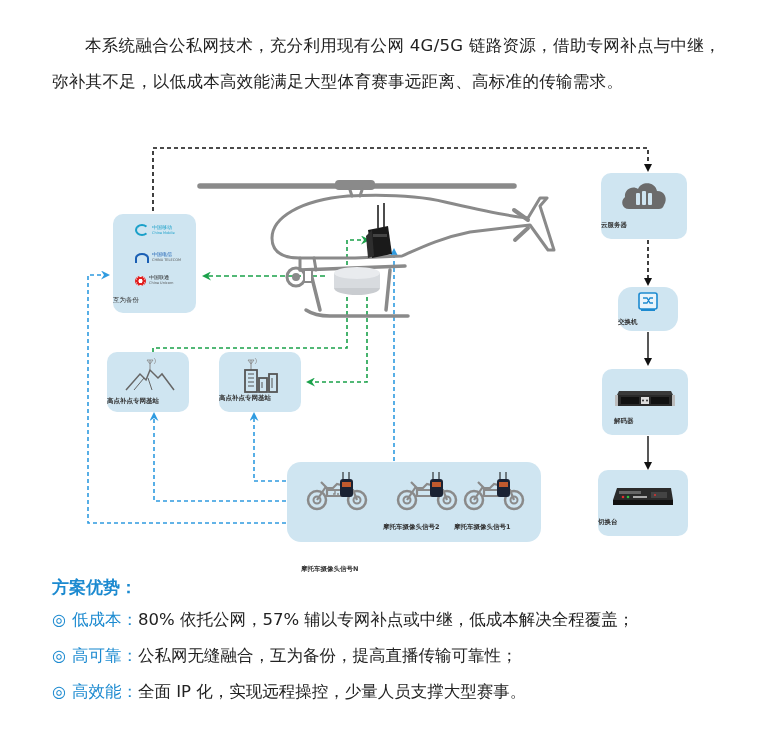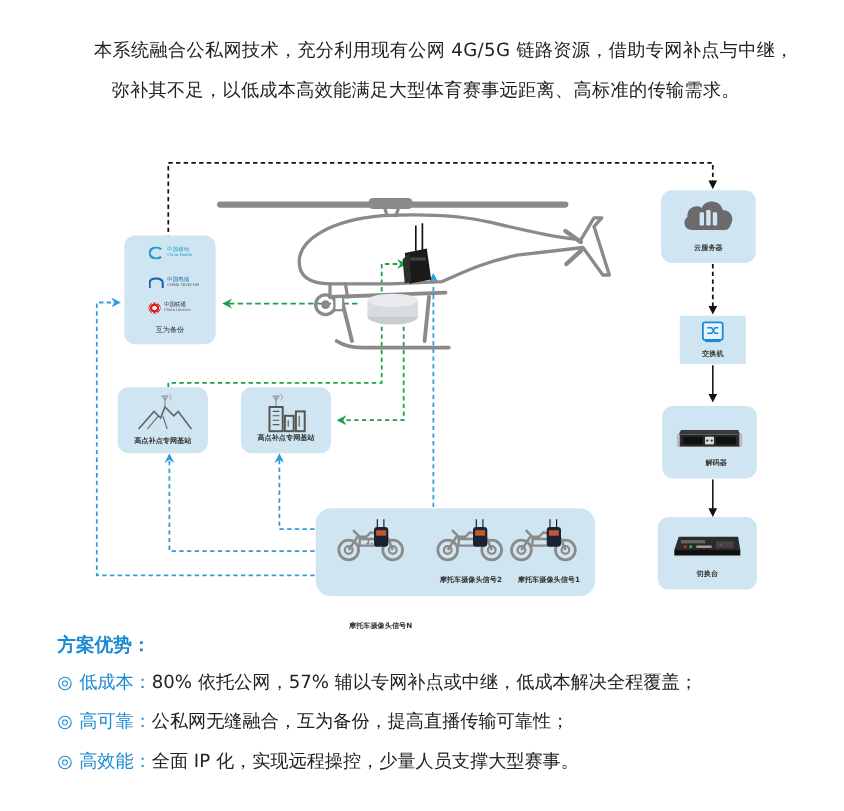--- a/index.html
+++ b/index.html
@@ -1,23 +1,23 @@
 <!DOCTYPE html>
 <html><head>
 <meta charset="utf-8">
 <style>
   html, body { margin: 0; padding: 0; background: #ffffff; }
   body { width: 767px; height: 737px; position: relative; overflow: hidden;
          font-family: "DejaVu Sans", "Liberation Sans", sans-serif; color: #222; }
   .intro { position: absolute; left: 52px; top: 28px; width: 670px;
            font-size: 16.5px; line-height: 36px; letter-spacing: 0.3px; color: #222; }
-  .intro p { margin: 0; text-indent: 33px; text-align: center; }
+  .intro p { margin: 0; text-indent: 33px; }
   #diagram { position: absolute; left: 0; top: 130px; }
   .node { position: absolute; background: #cfe5f1; border-radius: 10px; }
-  .node-label { position: absolute; left: 0; right: 0; text-align: center;
+  .node-label { position: absolute; left: 0; right: 0; text-align: left;
                 font-size: 6.5px; color: #333; font-weight: bold; }
   .adv { position: absolute; left: 52px; top: 572px; width: 700px; }
   .adv-title { font-size: 17px; font-weight: bold; color: #1c8ad0; line-height: 30px; }
   .adv-row { font-size: 16.5px; line-height: 36px; color: #222; white-space: nowrap; }
   .adv-row .bullet { color: #1c8ad0; font-size: 16px; margin-right: 6px; }
   .adv-row .key { color: #1c8ad0; font-weight: normal; margin-top: 16px; }
 </style>
 </head>
 <body>
 
@@ -193,21 +193,21 @@
   <div class="node" style="left:601px;top:43px;width:86px;height:66px;">
     <svg width="50" height="32" viewBox="0 0 50 32" style="position:absolute;left:18px;top:6px;">
       <path d="M10,30 C3,30 1,22 6,18 C5,10 14,6 19,10 C22,2 36,2 38,12 C46,12 49,20 45,26 C44,29 42,30 40,30 Z" fill="#6b6b6b"></path>
       <rect x="17" y="14" width="4" height="12" rx="1" fill="#cfe5f1"></rect>
       <rect x="23" y="12" width="4" height="14" rx="1" fill="#cfe5f1"></rect>
       <rect x="29" y="14" width="4" height="12" rx="1" fill="#cfe5f1"></rect>
     </svg>
     <div class="node-label" style="top:48px;">云服务器</div>
   </div>
 
-  <div class="node" style="left:618px;top:157px;width:60px;height:44px;border-radius:0;">
+  <div class="node" style="left:618px;top:157px;width:60px;height:44px;border-radius:14px;">
     <svg width="22" height="22" viewBox="0 0 22 22" style="position:absolute;left:19px;top:4px;">
       <rect x="2" y="2" width="18" height="16" rx="2" fill="#e8f4fb" stroke="#1c8ad0" stroke-width="1.6"></rect>
       <path d="M6,7 L10,7 L13,12 L16,12 M6,12 L10,12 L13,7 L16,7" fill="none" stroke="#1c8ad0" stroke-width="1.3"></path>
       <rect x="4" y="18" width="14" height="2" fill="#1c8ad0"></rect>
     </svg>
     <div class="node-label" style="top:31px;">交换机</div>
   </div>
 
   <div class="node" style="left:602px;top:239px;width:86px;height:66px;">
     <svg width="60" height="20" viewBox="0 0 60 20" style="position:absolute;left:13px;top:18px;">

